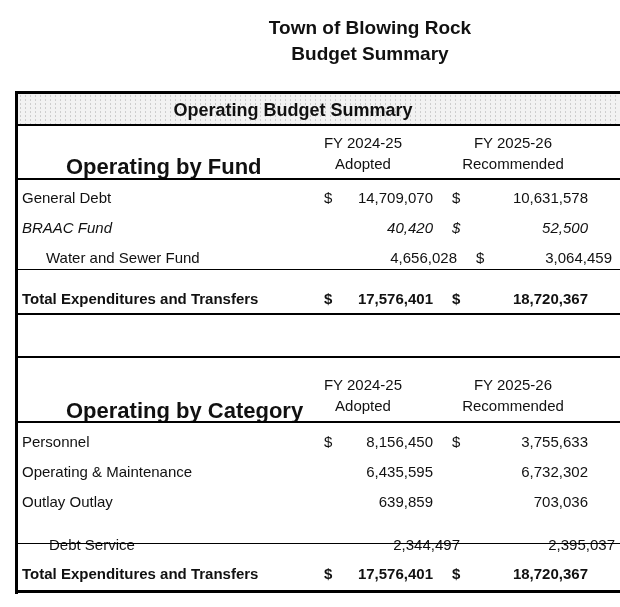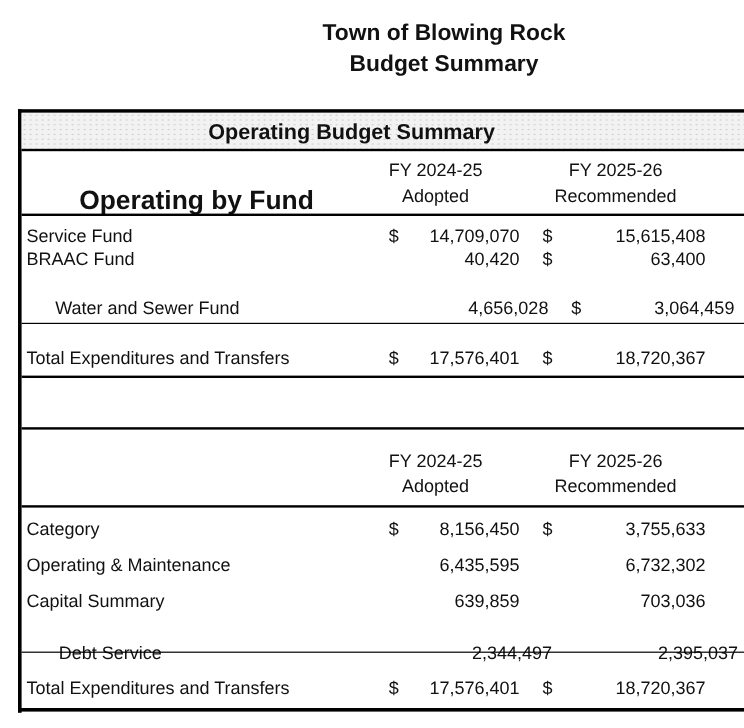--- a/index.html
+++ b/index.html
@@ -34,21 +34,21 @@
     }
     .colhead {
       position: absolute; text-align: center; font-weight: normal; font-size: 15px; line-height: 21px;
     }
     .row { position: absolute; left: 0; width: 600px; height: 30px; font-size: 15px; }
     .row .label { position: absolute; left: 4px; top: 6px; }
     .row .d1 { position: absolute; left: 306px; top: 6px; }
     .row .v1 { position: absolute; right: 185px; top: 6px; text-align: right; }
     .row .d2 { position: absolute; left: 434px; top: 6px; }
     .row .v2 { position: absolute; right: 30px; top: 6px; text-align: right; }
-    .row.total { font-weight: normal; }
+    .row.total { font-weight: bold; }
     .bottom-border {
       position: absolute; left: 15px; top: 590px; width: 605px; height: 3px; background: #000;
     }
   </style>
 </head>
 <body>
 
 <div class="title t1">Town of Blowing Rock</div>
 <div class="title t2">Budget Summary</div>
 
@@ -63,32 +63,32 @@
     <div>Adopted</div>
   </div>
   <div class="colhead" style="left:425px;top:38px;width:140px;">
     <div>FY 2025-26</div>
     <div>Recommended</div>
   </div>
   <div class="section-title" style="top:60px;">Operating by Fund</div>
   <div class="hline" style="top:84px;height:2px;"></div>
 
   <div class="row" style="top:89px;">
-    <span class="label">Service Fund</span>
+    <span class="label">General Debt</span>
     <span class="d1">$</span>
     <span class="v1">14,709,070</span>
     <span class="d2">$</span>
-    <span class="v2">15,615,408</span>
+    <span class="v2">10,631,578</span>
   </div>
-  <div class="row" style="top:108px;">
+  <div class="row" style="top:119px;font-style:italic;">
     <span class="label">BRAAC Fund</span>
     <span class="d1"></span>
     <span class="v1">40,420</span>
     <span class="d2">$</span>
-    <span class="v2">63,400</span>
+    <span class="v2">52,500</span>
   </div>
   <div class="row" style="top:149px;margin-left:24px;">
     <span class="label">Water and Sewer Fund</span>
     <span class="d1"></span>
     <span class="v1">4,656,028</span>
     <span class="d2">$</span>
     <span class="v2">3,064,459</span>
   </div>
   <div class="hline" style="top:175px;height:1px;"></div>
   <div class="row total" style="top:190px;">
@@ -103,38 +103,39 @@
   <div class="hline" style="top:262px;height:2px;"></div>
 
   <div class="colhead" style="left:290px;top:280px;width:110px;">
     <div>FY 2024-25</div>
     <div>Adopted</div>
   </div>
   <div class="colhead" style="left:425px;top:280px;width:140px;">
     <div>FY 2025-26</div>
     <div>Recommended</div>
   </div>
+  <div class="section-title" style="top:304px;">Operating by Category</div>
   <div class="hline" style="top:327px;height:2px;"></div>
 
   <div class="row" style="top:333px;">
-    <span class="label">Category</span>
+    <span class="label">Personnel</span>
     <span class="d1">$</span>
     <span class="v1">8,156,450</span>
     <span class="d2">$</span>
     <span class="v2">3,755,633</span>
   </div>
   <div class="row" style="top:363px;">
     <span class="label">Operating &amp; Maintenance</span>
     <span class="d1"></span>
     <span class="v1">6,435,595</span>
     <span class="d2"></span>
     <span class="v2">6,732,302</span>
   </div>
   <div class="row" style="top:393px;">
-    <span class="label">Capital Summary</span>
+    <span class="label">Outlay Outlay</span>
     <span class="d1"></span>
     <span class="v1">639,859</span>
     <span class="d2"></span>
     <span class="v2">703,036</span>
   </div>
   <div class="row" style="top:436px;margin-left:27px;">
     <span class="label">Debt Service</span>
     <span class="d1"></span>
     <span class="v1">2,344,497</span>
     <span class="d2"></span>

